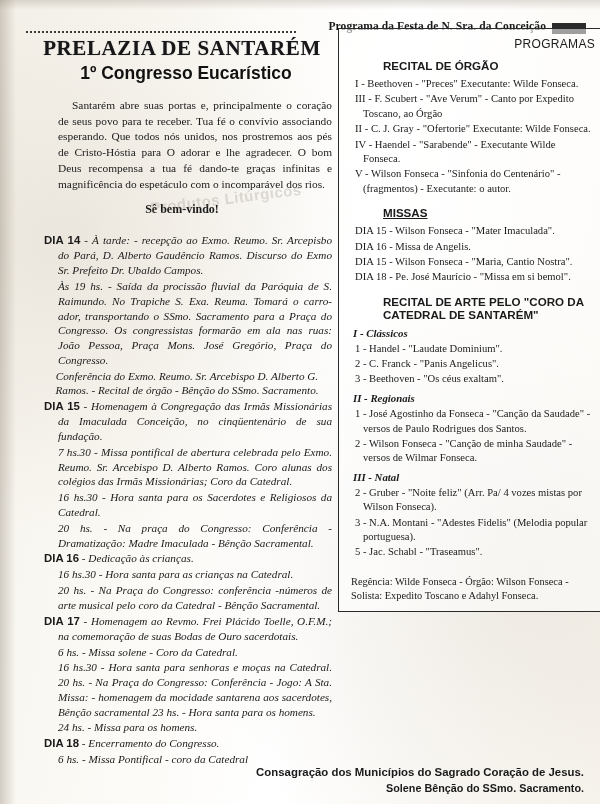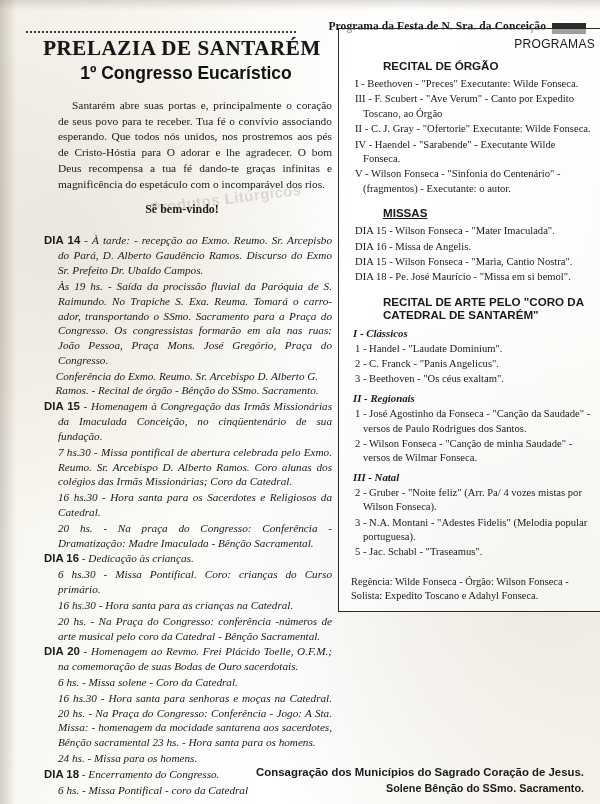--- a/index.html
+++ b/index.html
@@ -244,24 +244,23 @@
 
     <div class="prog">
       <p class="ind"><span class="day">DIA 14</span> <span class="it">- À tarde: - recepção ao Exmo. Reumo. Sr. Arcepisbo do Pará, D. Alberto Gaudêncio Ramos. Discurso do Exmo Sr. Prefeito Dr. Ubaldo Campos.</span></p>
       <p class="ind2 it">Às 19 hs. - Saída da procissão fluvial da Paróquia de S. Raimundo. No Trapiche S. Exa. Reuma. Tomará o carro-ador, transportando o SSmo. Sacramento para a Praça do Congresso. Os congressistas formarão em ala nas ruas: João Pessoa, Praça Mons. José Gregório, Praça do Congresso.</p>
       <p class="ctr it">Conferência do Exmo. Reumo. Sr. Arcebispo D. Alberto G. Ramos. - Recital de órgão - Bênção do SSmo. Sacramento.</p>
       <p class="ind"><span class="day">DIA 15</span> <span class="it">- Homenagem à Congregação das Irmãs Missionárias da Imaculada Conceição, no cinqüentenário de sua fundação.</span></p>
       <p class="ind2 it">7 hs.30 - Missa pontifical de abertura celebrada pelo Exmo. Reumo. Sr. Arcebispo D. Alberto Ramos. Coro alunas dos colégios das Irmãs Missionárias; Coro da Catedral.</p>
       <p class="ind2 it">16 hs.30 - Hora santa para os Sacerdotes e Religiosos da Catedral.</p>
       <p class="ind2 it">20 hs. - Na praça do Congresso: Conferência -Dramatização: Madre Imaculada - Bênção Sacramental.</p>
       <p class="ind"><span class="day">DIA 16</span> <span class="it">- Dedicação às crianças.</span></p>
-      <p class="ind2 it">6 hs.30 - Missa Pontifical. Coro: crianças do Curso primário.</p>
       <p class="ind2 it">16 hs.30 - Hora santa para as crianças na Catedral.</p>
       <p class="ind2 it">20 hs. - Na Praça do Congresso: conferência -números de arte musical pelo coro da Catedral - Bênção Sacramental.</p>
-      <p class="ind"><span class="day">DIA 20</span> <span class="it">- Homenagem ao Revmo. Frei Plácido Toelle, O.F.M.; na comemoração de suas Bodas de Ouro sacerdotais.</span></p>
+      <p class="ind"><span class="day">DIA 17</span> <span class="it">- Homenagem ao Revmo. Frei Plácido Toelle, O.F.M.; na comemoração de suas Bodas de Ouro sacerdotais.</span></p>
       <p class="ind2 it">6 hs. - Missa solene - Coro da Catedral.</p>
       <p class="ind2 it">16 hs.30 - Hora santa para senhoras e moças na Catedral. 20 hs. - Na Praça do Congresso: Conferência - Jogo: A Sta. Missa: - homenagem da mocidade santarena aos sacerdotes, Bênção sacramental 23 hs. - Hora santa para os homens.</p>
       <p class="ind2 it">24 hs. - Missa para os homens.</p>
       <p class="ind"><span class="day">DIA 18</span> <span class="it">- Encerramento do Congresso.</span></p>
       <p class="ind2 it">6 hs. - Missa Pontifical - coro da Catedral</p>
 
     </div>
   </div>
 
   <div class="ghost">Produtos Litúrgicos</div>

